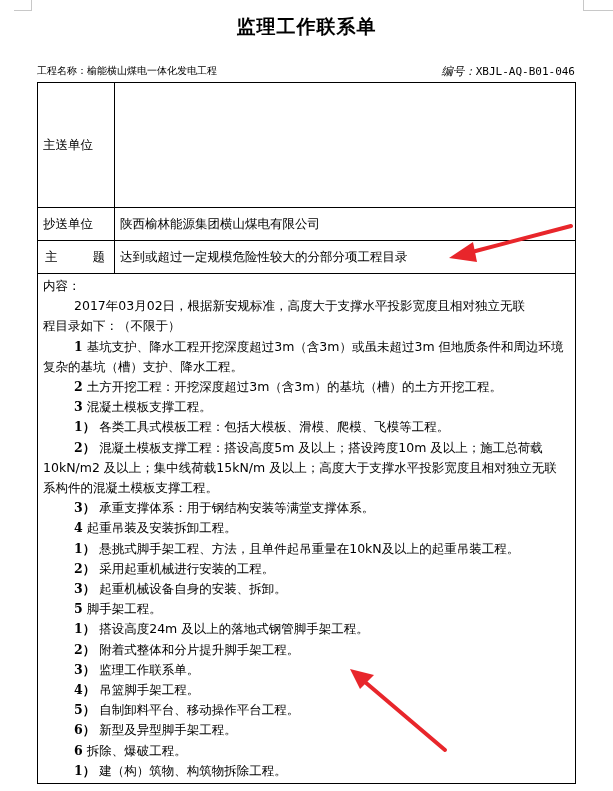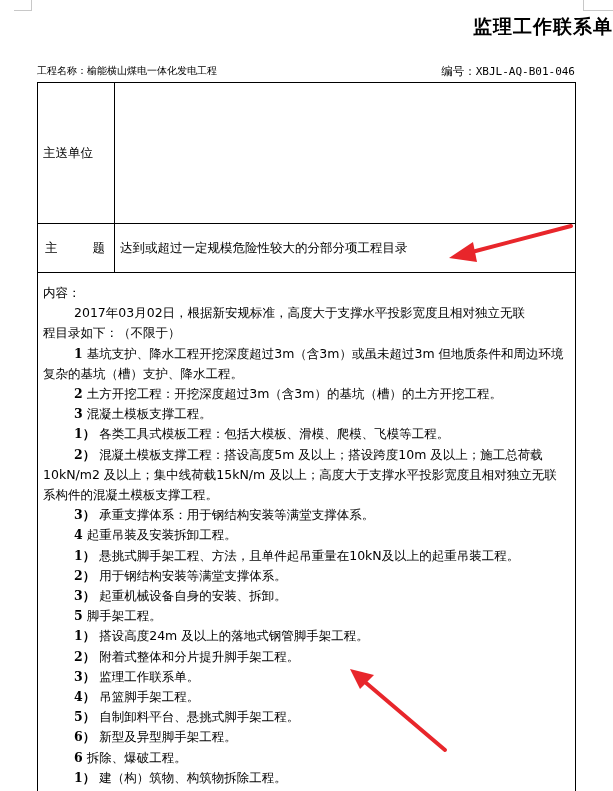--- a/index.html
+++ b/index.html
@@ -1,29 +1,29 @@
 <!DOCTYPE html>
 <html><head>
 <meta charset="utf-8">
 <style>
   html, body { margin:0; padding:0; background:#ffffff; }
   body { width:613px; height:791px; position:relative; overflow:hidden;
          font-family:"DejaVu Sans", "Liberation Sans", sans-serif; color:#000; }
   .corner { position:absolute; border-color:#c8c8c8; border-style:solid; }
   .corner.tl { left:14px; top:0; width:17px; height:10px; border-width:0 1px 1px 0; }
   .corner.tr { left:583px; top:0; width:30px; height:10px; border-width:0 0 1px 1px; }
-  .title { position:absolute; top:14px; left:0; width:613px; text-align:right;
+  .title { position:absolute; top:14px; left:0; width:613px; text-align:center;
            font-family:"DejaVu Serif", "Liberation Serif", serif; font-weight:bold;
            font-size:19px; letter-spacing:1px; }
   .meta { position:absolute; top:64px; font-size:10px; }
   .meta.left { left:37px; }
   .meta.right { right:38px; font-family:"DejaVu Sans Mono","Liberation Mono",monospace; font-size:11px; }
-  .meta.right .lbl { font-family:"DejaVu Sans","Liberation Sans",sans-serif; font-size:11.5px; }
+  .meta.right .lbl { font-family:"DejaVu Sans","Liberation Sans",sans-serif; font-size:11.5px;font-style:italic; }
   table.form { position:absolute; left:37px; top:82px; width:539px; border-collapse:collapse; }
-  table.form td { border:1.5px solid #000; font-size:12.5px; padding:10px 5px; vertical-align:middle; }
+  table.form td { border:1.5px solid #000; font-size:12.5px; padding:2px 5px; vertical-align:middle; }
   td.lbl { width:66px; }
   tr.r-send td { height:120px; }
   tr.r-cc td { height:28px; }
   tr.r-subj td { height:28px; }
   .subj-lbl { display:flex; justify-content:space-between; padding:0 4px 0 2px; }
   td.content { height:502px; vertical-align:top; padding:3px 3px 0 3px;margin-top:19px; }
   .line { font-size:12.5px; line-height:20.2px; white-space:nowrap; }
   .ind { padding-left:31px; }
   .num { font-weight:bold; font-family:"DejaVu Serif","Liberation Serif",serif; }
   .arrow { position:absolute; left:0; top:0; pointer-events:none; }
@@ -42,20 +42,24 @@
 <div class="meta right">
   <span class="lbl">编号：</span><span>XBJL-AQ-B01-046</span>
 </div>
 
 <table class="form">
   <tbody>
       <tr class="r-send">
     <td class="lbl">主送单位</td>
     <td></td>
   </tr>
+  <tr class="r-cc">
+    <td class="lbl">抄送单位</td>
+    <td>陕西榆林能源集团横山煤电有限公司</td>
+  </tr>
   <tr class="r-subj">
     <td class="lbl">
       <div class="subj-lbl">
             <span>主</span>
             <span>题</span>
           </div>
     </td>
     <td>达到或超过一定规模危险性较大的分部分项工程目录</td>
   </tr>
   <tr>
@@ -68,28 +72,28 @@
       <div class="line">复杂的基坑（槽）支护、降水工程。</div>
       <div class="line ind"><span class="num">2</span><span> 土方开挖工程：开挖深度超过3m（含3m）的基坑（槽）的土方开挖工程。</span></div>
       <div class="line ind"><span class="num">3</span><span> 混凝土模板支撑工程。</span></div>
       <div class="line ind"><span class="num">1）</span><span>  各类工具式模板工程：包括大模板、滑模、爬模、飞模等工程。</span></div>
       <div class="line ind"><span class="num">2）</span><span>  混凝土模板支撑工程：搭设高度5m 及以上；搭设跨度10m 及以上；施工总荷载</span></div>
       <div class="line">10kN/m2 及以上；集中线荷载15kN/m 及以上；高度大于支撑水平投影宽度且相对独立无联</div>
       <div class="line">系构件的混凝土模板支撑工程。</div>
       <div class="line ind"><span class="num">3）</span><span>  承重支撑体系：用于钢结构安装等满堂支撑体系。</span></div>
       <div class="line ind"><span class="num">4</span><span> 起重吊装及安装拆卸工程。</span></div>
       <div class="line ind"><span class="num">1）</span><span>  悬挑式脚手架工程、方法，且单件起吊重量在10kN及以上的起重吊装工程。</span></div>
-      <div class="line ind"><span class="num">2）</span><span>  用于钢结构安装等满堂支撑体系。</span></div>
+      <div class="line ind"><span class="num">2）</span><span>  采用起重机械进行安装的工程。</span></div>
       <div class="line ind"><span class="num">3）</span><span>  起重机械设备自身的安装、拆卸。</span></div>
       <div class="line ind"><span class="num">5</span><span> 脚手架工程。</span></div>
       <div class="line ind"><span class="num">1）</span><span>  搭设高度24m 及以上的落地式钢管脚手架工程。</span></div>
       <div class="line ind"><span class="num">2）</span><span>  附着式整体和分片提升脚手架工程。</span></div>
       <div class="line ind"><span class="num">3）</span><span>  监理工作联系单。</span></div>
       <div class="line ind"><span class="num">4）</span><span>  吊篮脚手架工程。</span></div>
-      <div class="line ind"><span class="num">5）</span><span>  自制卸料平台、悬挑式脚手架工程。</span></div>
+      <div class="line ind"><span class="num">5）</span><span>  自制卸料平台、移动操作平台工程。</span></div>
       <div class="line ind"><span class="num">6）</span><span>  新型及异型脚手架工程。</span></div>
       <div class="line ind"><span class="num">6</span><span> 拆除、爆破工程。</span></div>
       <div class="line ind"><span class="num">1）</span><span>  建（构）筑物、构筑物拆除工程。</span></div>
     </td>
   </tr>
 </tbody>
   </table>
 
 <svg class="arrow" width="613" height="791">
   <g>

